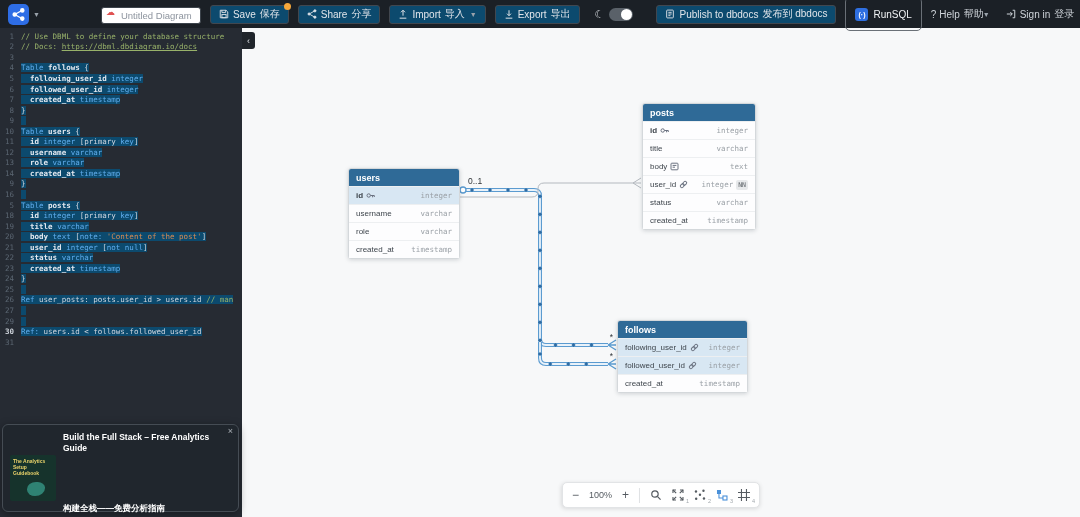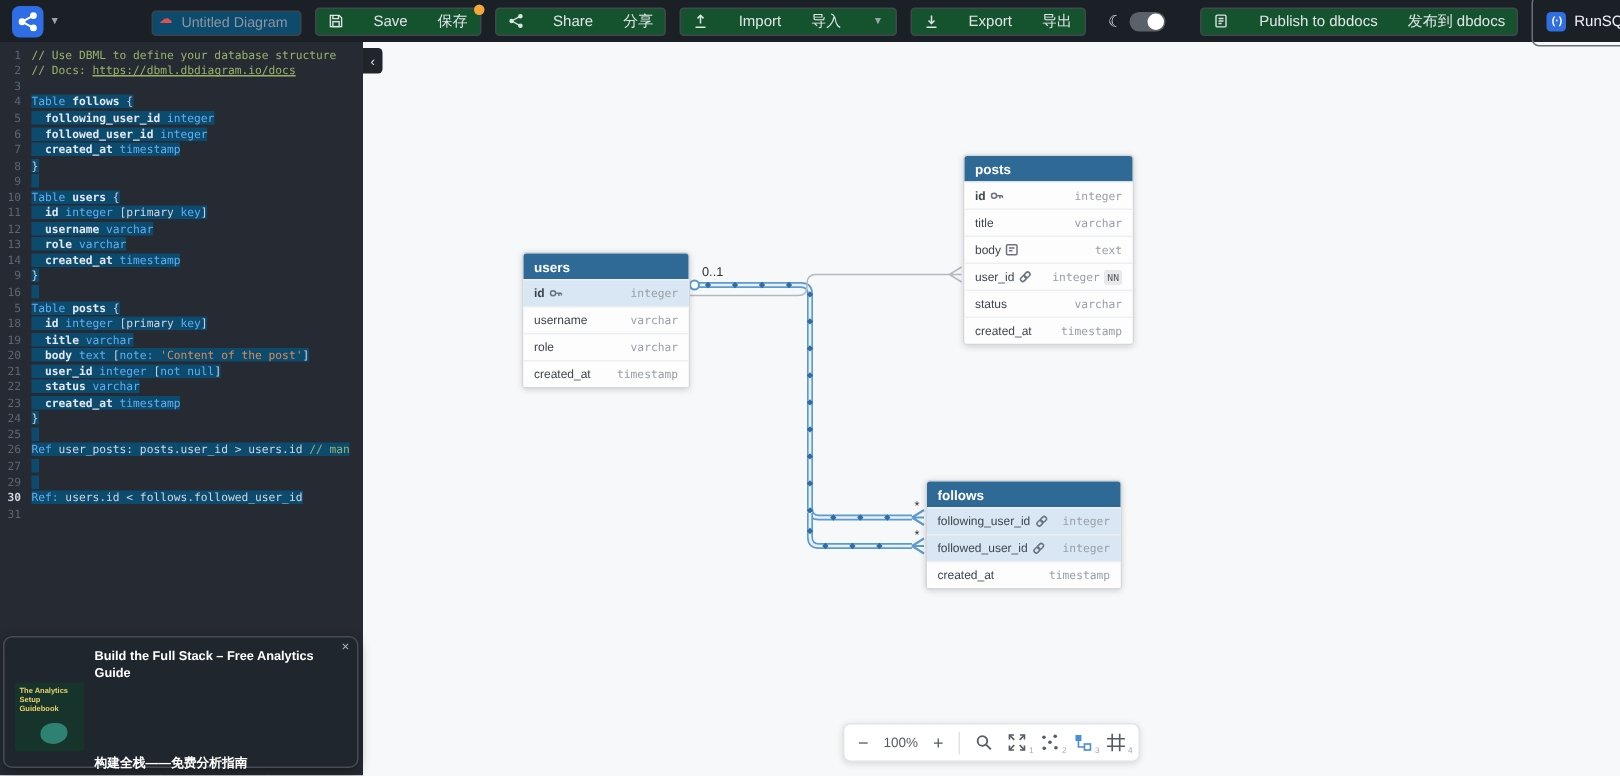--- a/index.html
+++ b/index.html
@@ -6,24 +6,24 @@
   html,body { width:1080px; height:517px; overflow:hidden; background:#f7f8f9;
     font-family:"Liberation Sans", sans-serif; }
 
   
   .navbar { height:28px; background:#1b2026; display:flex; align-items:center;
     padding:0 8px; gap:9px; position:relative; z-index:30; }
   .logo { width:21px; height:21px; background:#2e6de5; border-radius:5px;
     display:flex; align-items:center; justify-content:center; flex:none; }
   .caret { color:#9aa2ab; font-size:7px; margin-left:-5px; }
   .title-wrap { position:relative; margin-left:52px; }
-  .title-input { width:100px; height:17px; background:#0c4a6e; border:1px solid #3c434b;
+  .title-input { width:100px; height:17px; background:#ffffff; border:1px solid #3c434b;
     border-radius:3px; color:#8d949e; font-size:9.5px; padding:0 4px 0 19px; outline:none; }
   .cloud { position:absolute; left:5px; top:2px; font-size:9px; color:#e05252; }
-  .btn { position:relative; display:flex; align-items:center; gap:20px; background:#14532d;
+  .btn { position:relative; display:flex; align-items:center; gap:4px; background:#0c4a6e;
     border:1px solid #41474f; color:#e1e5ea; font-size:10px; height:19px; padding:0 8px;
     border-radius:3px; white-space:nowrap; cursor:pointer; }
   .btn svg { flex:none; }
   .dot { position:absolute; top:-3px; right:-3px; width:7px; height:7px; border-radius:50%;
     background:#f5a73b; }
   .toggle-wrap { display:flex; align-items:center; gap:5px; margin-left:6px; }
   .moon { color:#dfe3e8; font-size:11px; }
   .pill { width:24px; height:13px; background:#5a6169; border-radius:7px; position:relative; }
   .knob { position:absolute; right:1px; top:1px; width:11px; height:11px; background:#fff;
     border-radius:50%; }

